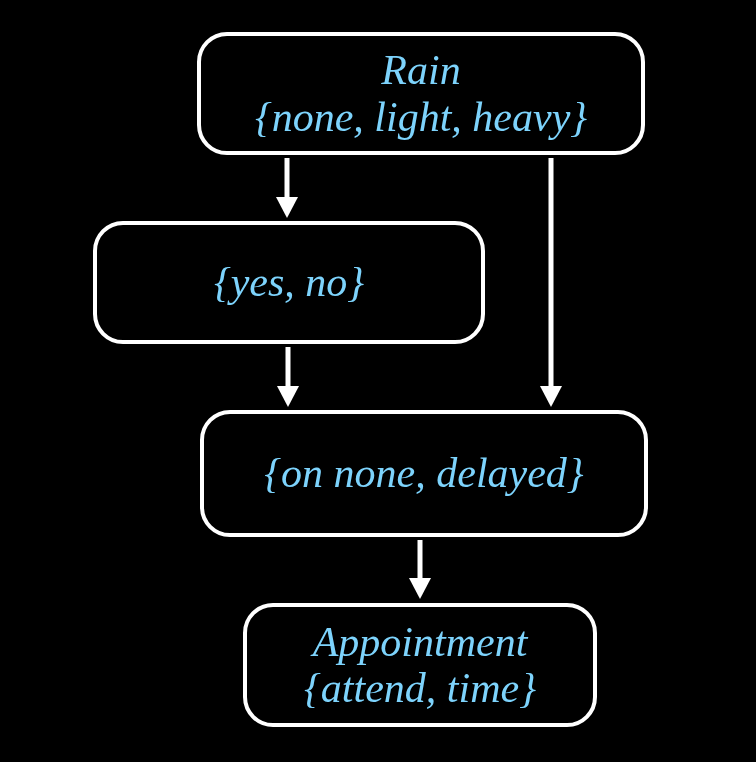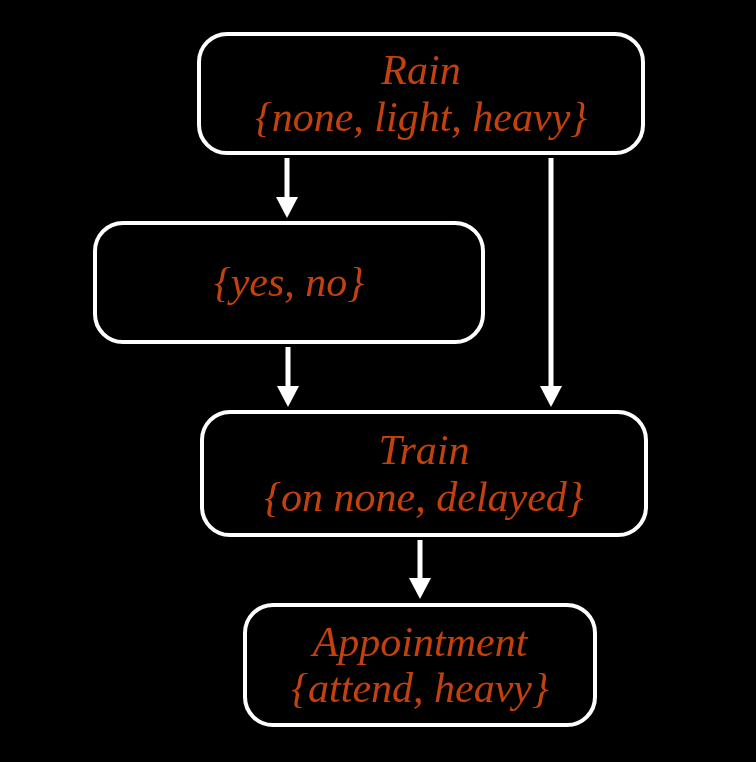--- a/index.html
+++ b/index.html
@@ -29,21 +29,21 @@
   .edges polygon {
     fill: #ffffff;
     stroke: none;
   }
   .node {
     position: absolute;
     box-sizing: border-box;
     background: #000000;
     border: 4px solid #ffffff;
     border-radius: 30px;
-    color: #c2410c;
+    color: #7dd3fc;
     display: flex;
     flex-direction: column;
     align-items: center;
     justify-content: center;
     text-align: center;
     font-style: italic;
     font-size: 42px;
     line-height: 1.1;
     white-space: nowrap;
   }
@@ -79,22 +79,21 @@
   <div class="node node-rain">
     <div>Rain</div>
     <div>{none, light, heavy}</div>
   </div>
 
   <div class="node node-maintenance">
     <div>{yes, no}</div>
   </div>
 
   <div class="node node-train">
-    <div>Train</div>
     <div>{on none, delayed}</div>
   </div>
 
   <div class="node node-appointment">
     <div>Appointment</div>
-    <div>{attend, heavy}</div>
+    <div>{attend, time}</div>
   </div>
 
 </div>
 
 </body></html>

